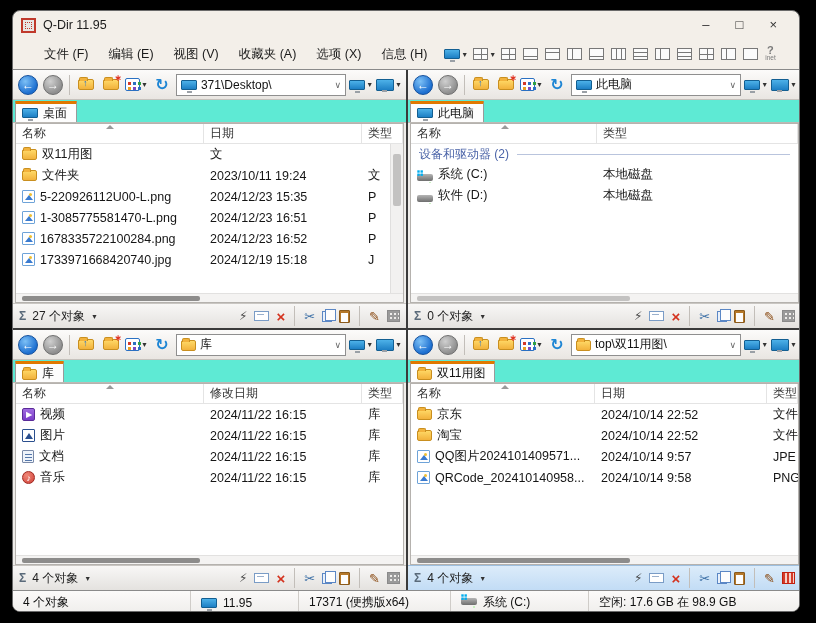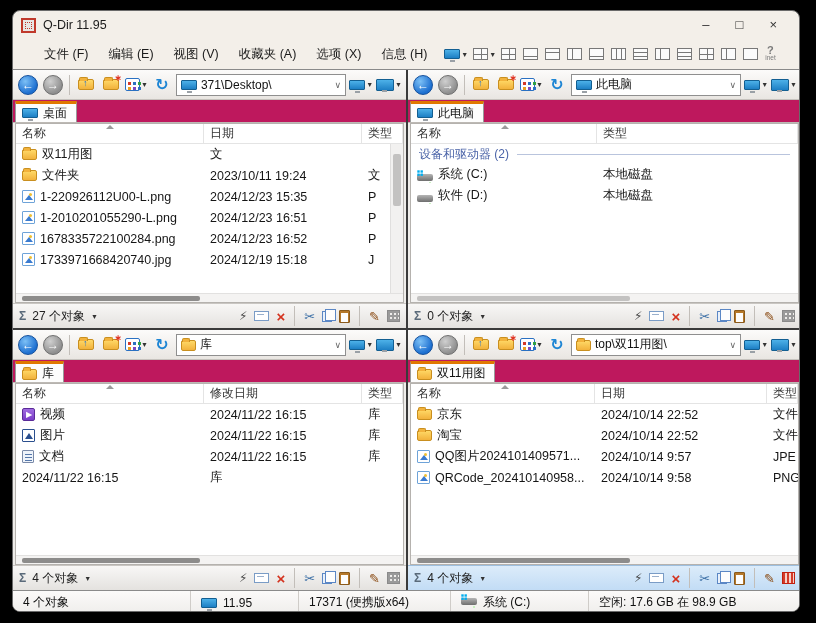--- a/index.html
+++ b/index.html
@@ -65,21 +65,21 @@
   .refresh { color:#1f86d4; font-size:16px; font-weight:bold; }
   .combo { flex:1; min-width:90px; height:22px; background:#fff; border:1px solid #8f8f8f;
     display:flex; align-items:center; gap:4px; padding:0 4px; overflow:hidden; }
   .combo .txt { font-size:12px; color:#111; white-space:nowrap; overflow:hidden; flex:1; }
   .combo .chev { color:#666; font-size:9px; flex:none; }
   .mon { width:16px; height:10px; background:linear-gradient(#4db1e8,#1d7fc4); border:1px solid #135f92; border-radius:1px; position:relative; flex:none; }
   .mon::after { content:""; position:absolute; left:5px; top:10px; width:5px; height:2px; background:#9aa0a6; }
   .mon.big { width:18px; height:12px; }
 
   
-  .tabs { height:23px; flex:none; background:#be185d; display:flex; align-items:flex-end; padding:0 2px; border-bottom:1px solid #bdb9b4; }
+  .tabs { height:23px; flex:none; background:#5eead4; display:flex; align-items:flex-end; padding:0 2px; border-bottom:1px solid #bdb9b4; }
   .tab { height:21px; background:#fdfdfd; border:1px solid #9a9a9a; border-bottom:none; border-top:3px solid #e07800;
     display:flex; align-items:center; gap:5px; padding:0 9px 0 6px; font-size:12px; color:#111; border-radius:1px 1px 0 0; }
 
   
   .frame { flex:1; background:#fff; border:1px solid #b5b2ae; margin:0 2px; display:flex; flex-direction:column; overflow:hidden; position:relative; }
   .hdr { height:20px; flex:none; display:grid; align-items:center; font-size:12px; color:#333; border-bottom:1px solid #e4e4e4; position:relative; }
   .hdr .hcell { padding:0 6px; border-right:1px solid #e4e4e4; height:100%; display:flex; align-items:center; overflow:hidden; white-space:nowrap; }
   .sortcaret { position:absolute; top:1px; left:90px; width:0; height:0;
     border-left:4px solid transparent; border-right:4px solid transparent; border-bottom:4px solid #9a9a9a; }
   .list { flex:1; overflow:hidden; position:relative; }
@@ -280,30 +280,30 @@
                   <span class="ri i-folder"></span>
                   <span>文件夹</span>
                 </span>
                 <span class="cell">2023/10/11 19:24</span>
                 <span class="cell">文</span>
               </div>
 
               <div class="row cols3a">
                 <span class="cell">
                   <span class="ri i-image"></span>
-                  <span>1-220926112U00-L.png</span>
+                  <span>5-220926112U00-L.png</span>
                 </span>
                 <span class="cell">2024/12/23 15:35</span>
                 <span class="cell">P</span>
               </div>
 
               <div class="row cols3a">
                 <span class="cell">
                   <span class="ri i-image"></span>
-                  <span>1-2010201055290-L.png</span>
+                  <span>1-3085775581470-L.png</span>
                 </span>
                 <span class="cell">2024/12/23 16:51</span>
                 <span class="cell">P</span>
               </div>
 
               <div class="row cols3a">
                 <span class="cell">
                   <span class="ri i-image"></span>
                   <span>1678335722100284.png</span>
                 </span>
@@ -520,20 +520,24 @@
               <div class="row cols3b">
                 <span class="cell">
                   <span class="ri i-lib-docs"></span>
                   <span>文档</span>
                 </span>
                 <span class="cell">2024/11/22 16:15</span>
                 <span class="cell">库</span>
               </div>
 
               <div class="row cols3b">
+                <span class="cell">
+                  <span class="ri i-lib-music"></span>
+                  <span>音乐</span>
+                </span>
                 <span class="cell">2024/11/22 16:15</span>
                 <span class="cell">库</span>
               </div>
             </div>
         </div>
         <div class="hscroll">
             <div class="hthumb" style="left:6px;width:46%;"></div>
           </div>
       </div>
       <div class="pstatus">

